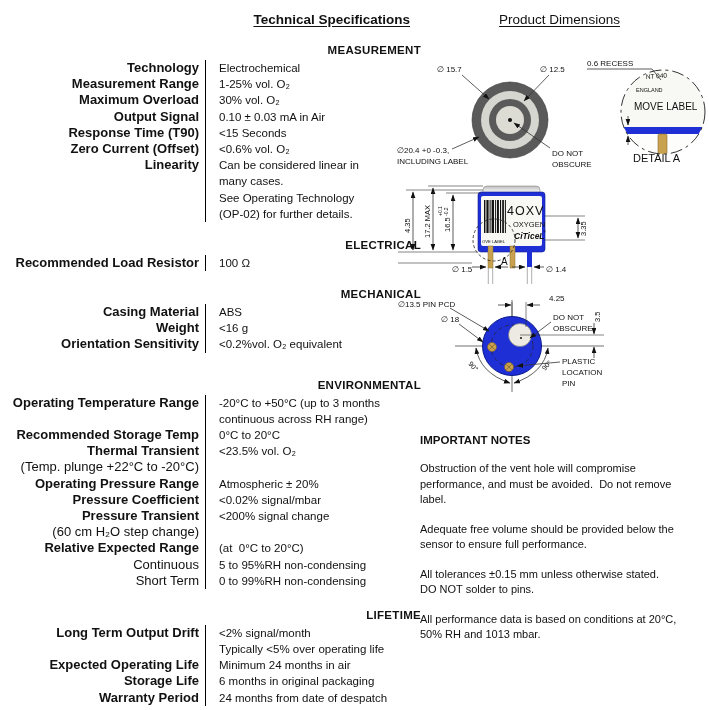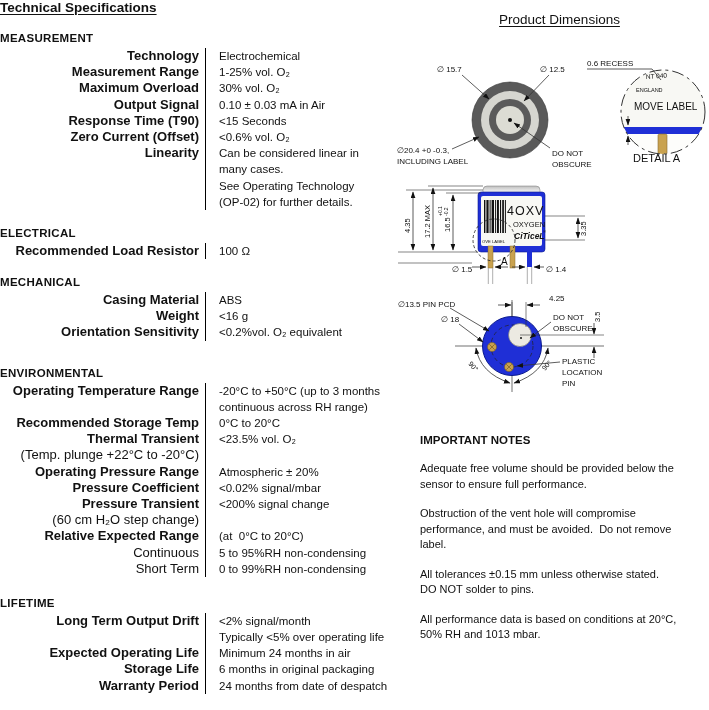--- a/index.html
+++ b/index.html
@@ -1,26 +1,26 @@
 <!DOCTYPE html>
 <html><head>
 <meta charset="utf-8">
 <style>
   html,body{margin:0;padding:0;background:#ffffff;}
   body{width:709px;height:710px;position:relative;overflow:hidden;
        font-family:"Liberation Sans","DejaVu Sans",sans-serif;color:#111;}
   
   #left-col{position:absolute;left:0;top:0;width:410px;}
-  .doc-title{text-align:left;font-size:13.5px;font-weight:bold;
+  .doc-title{padding-top:12px;text-align:right;font-size:13.5px;font-weight:bold;
              text-decoration:underline;text-underline-offset:2px;}
   .section{margin-top:15px;}
   #spec-sections .section:nth-child(4){margin-top:24px;}
   #spec-sections .section:nth-child(5){margin-top:18px;}
-  .sec-title{text-align:left;font-weight:bold;font-size:11.5px;letter-spacing:.3px;
-             line-height:16px;margin-bottom:2px;width:410px;}
+  .sec-title{text-align:right;font-weight:bold;font-size:11.5px;letter-spacing:.3px;
+             line-height:16px;margin-bottom:2px;width:410px;padding-left:11px;}
   .row{display:flex;height:16.2px;line-height:16.2px;}
   .lab{width:205px;text-align:right;padding-right:6px;font-weight:bold;font-size:13px;
        white-space:pre;box-sizing:border-box;}
   .lab.nb{font-weight:400;}
   .val{border-left:1.5px solid #000;padding-left:13px;font-size:11.5px;white-space:pre;}
   
   #right-title{position:absolute;left:410px;top:12px;width:299px;text-align:center;
                font-size:13.5px;font-weight:normal;text-decoration:underline;text-underline-offset:2px;}
   #dims-svg{position:absolute;left:393px;top:40px;}
   svg text{font-family:"Liberation Sans","DejaVu Sans",sans-serif;fill:#111;}
@@ -331,23 +331,23 @@
     <path d="M476,348 Q480,373 510,383" stroke="#333" stroke-width="0.8" fill="none" marker-start="url(#arw)" marker-end="url(#arw)"></path>
     <path d="M548,348 Q544,373 514,383" stroke="#333" stroke-width="0.8" fill="none" marker-start="url(#arw)" marker-end="url(#arw)"></path>
     <text transform="translate(468,364) rotate(48)" font-size="7">90°</text>
     <text transform="translate(545,371) rotate(-48)" font-size="7">90°</text>
   </g>
 </svg>
 
 <div id="notes">
   <div class="notes-title">IMPORTANT NOTES</div>
   <div id="notes-list">
-      <div class="note">Adequate free volume should be provided below the
-sensor to ensure full performance.</div>
       <div class="note">Obstruction of the vent hole will compromise
 performance, and must be avoided.  Do not remove
 label.</div>
+      <div class="note">Adequate free volume should be provided below the
+sensor to ensure full performance.</div>
       <div class="note">All tolerances ±0.15 mm unless otherwise stated.
 DO NOT solder to pins.</div>
       <div class="note">All performance data is based on conditions at 20°C,
 50% RH and 1013 mbar.</div>
     </div>
 </div>
 
 </body></html>

